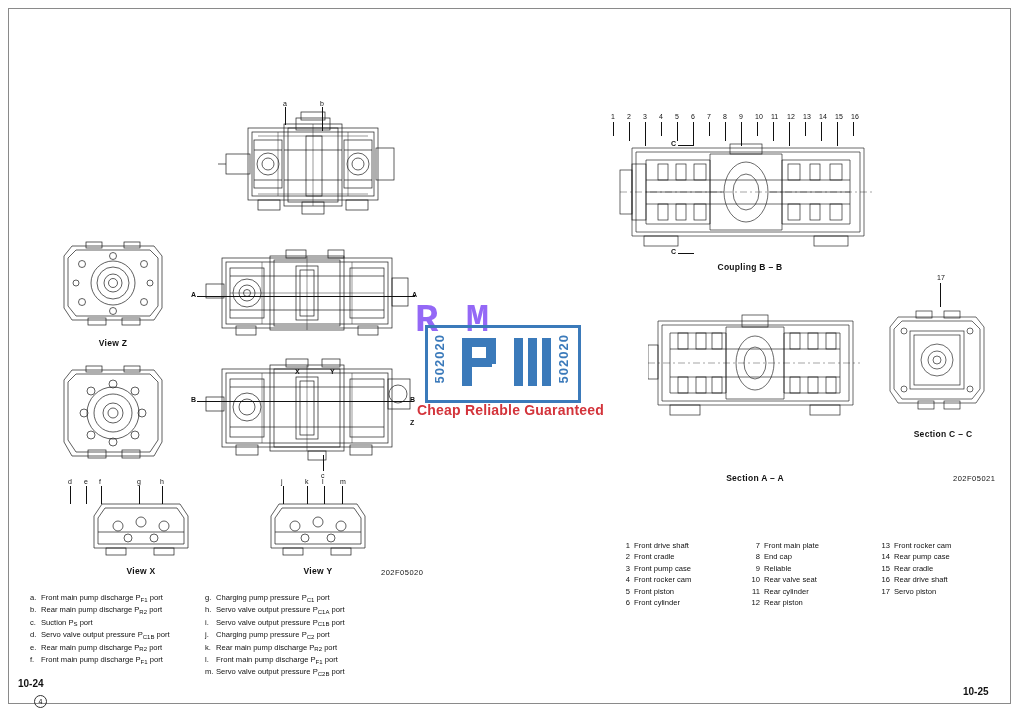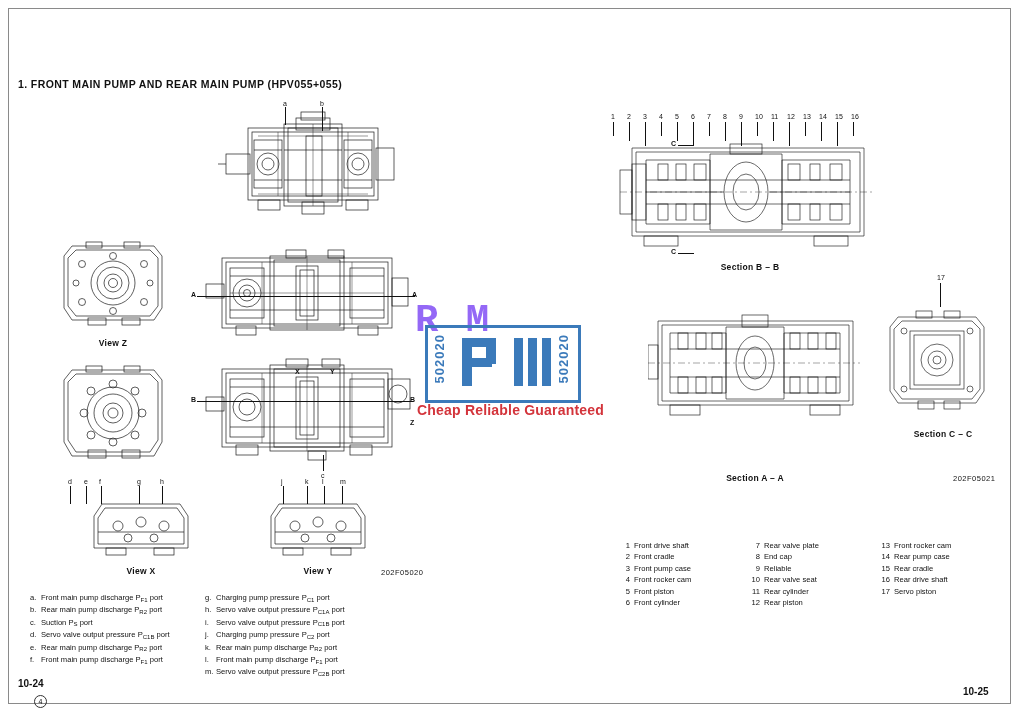--- a/index.html
+++ b/index.html
@@ -136,21 +136,20 @@
   }
   
   .hr { position: absolute; background: #111; }
 </style>
 </head>
 <body>
 
 <div id="page">
   <div id="page-frame"></div>
 
-  <div class="ttl">1.  FRONT MAIN PUMP AND REAR MAIN PUMP (HPV055+055)</div>
 
   <div class="dwg" style="left:218px; top:110px;">
     <svg width="190" height="115" viewBox="0 0 190 115">
       <g fill="none" stroke="#1a1a1a" stroke-width="0.7">
         <rect x="30" y="18" width="130" height="72"></rect>
         <rect x="34" y="22" width="122" height="64"></rect>
         <rect x="36" y="30" width="28" height="48"></rect>
         <rect x="126" y="30" width="28" height="48"></rect>
         <rect x="66" y="14" width="58" height="82"></rect>
         <rect x="70" y="18" width="50" height="74"></rect>
@@ -436,21 +435,21 @@
       <div class="hr" style="left: 789px; top: 122px; width: 1px; height: 24px;"></div>
       <div class="lblnum" style="left: 803px; top: 113px;">13</div>
       <div class="hr" style="left: 805px; top: 122px; width: 1px; height: 14px;"></div>
       <div class="lblnum" style="left: 819px; top: 113px;">14</div>
       <div class="hr" style="left: 821px; top: 122px; width: 1px; height: 19px;"></div>
       <div class="lblnum" style="left: 835px; top: 113px;">15</div>
       <div class="hr" style="left: 837px; top: 122px; width: 1px; height: 24px;"></div>
       <div class="lblnum" style="left: 851px; top: 113px;">16</div>
       <div class="hr" style="left: 853px; top: 122px; width: 1px; height: 14px;"></div>
     </div>
-  <div class="cap" style="left:705px; top:262px; width:90px;">Section B – B</div>
+  <div class="cap" style="left:705px; top:262px; width:90px;">Coupling B – B</div>
   <div class="lblnum" style="left:671px; top:140px; font-weight:bold;">C</div>
   <div class="lblnum" style="left:671px; top:248px; font-weight:bold;">C</div>
   <div class="hr" style="left:678px; top:145px; width:16px; height:1px;"></div>
   <div class="hr" style="left:678px; top:253px; width:16px; height:1px;"></div>
 
   <div class="dwg" style="left:648px; top:305px;">
     <svg width="215" height="118" viewBox="0 0 215 118">
       <g fill="none" stroke="#1a1a1a" stroke-width="0.65">
         <path d="M10,16 L205,16 L205,100 L10,100 Z"></path>
         <path d="M14,20 L201,20 L201,96 L14,96 Z"></path>
@@ -532,21 +531,21 @@
 
   <div class="legend num" id="legend-num-1">
       <div class="row"><span class="key">1</span><span>Front drive shaft</span></div>
       <div class="row"><span class="key">2</span><span>Front cradle</span></div>
       <div class="row"><span class="key">3</span><span>Front pump case</span></div>
       <div class="row"><span class="key">4</span><span>Front rocker cam</span></div>
       <div class="row"><span class="key">5</span><span>Front piston</span></div>
       <div class="row"><span class="key">6</span><span>Front cylinder</span></div>
     </div>
   <div class="legend num" id="legend-num-2">
-      <div class="row"><span class="key">7</span><span>Rear valve plate</span></div>
+      <div class="row"><span class="key">7</span><span>Front main plate</span></div>
       <div class="row"><span class="key">8</span><span>End cap</span></div>
       <div class="row"><span class="key">9</span><span>Reliable</span></div>
       <div class="row"><span class="key">10</span><span>Rear valve seat</span></div>
       <div class="row"><span class="key">11</span><span>Rear cylinder</span></div>
       <div class="row"><span class="key">12</span><span>Rear piston</span></div>
     </div>
   <div class="legend num" id="legend-num-3">
       <div class="row"><span class="key">13</span><span>Front rocker cam</span></div>
       <div class="row"><span class="key">14</span><span>Rear pump case</span></div>
       <div class="row"><span class="key">15</span><span>Rear cradle</span></div>

